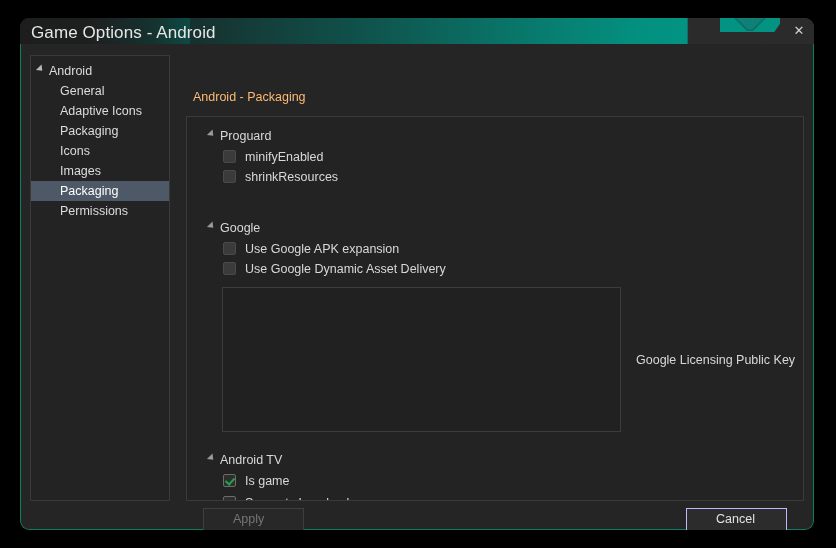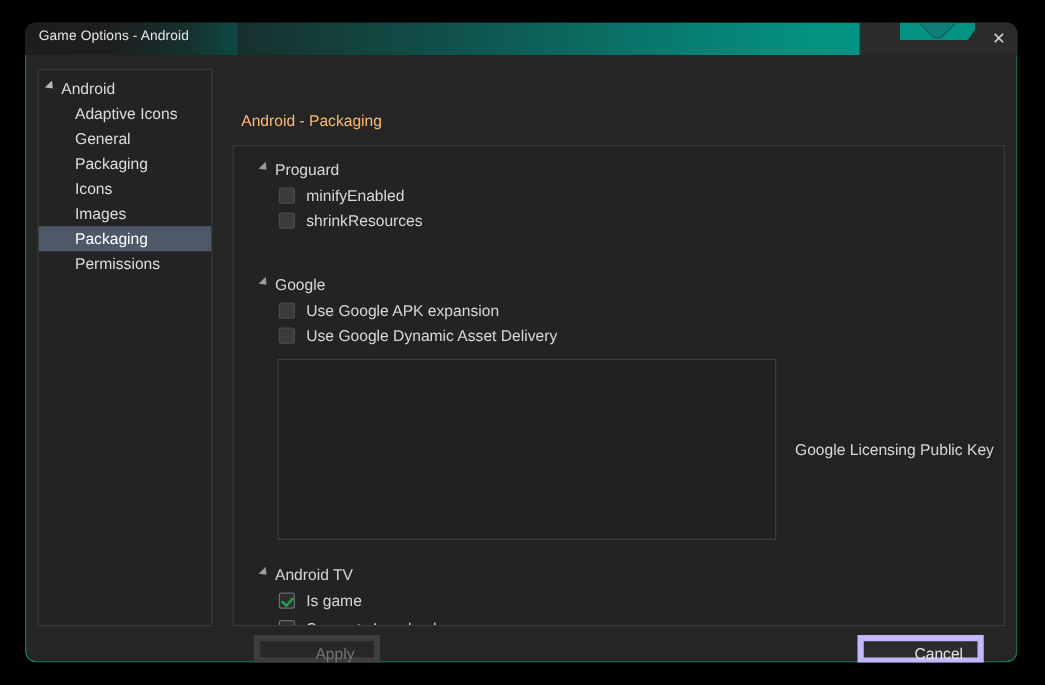--- a/index.html
+++ b/index.html
@@ -30,21 +30,21 @@
     border-top-left-radius: 9px;
     border-top-right-radius: 9px;
   }
   #titlebar-dark-left {
     position: absolute; left: 0; top: 0; width: 170px; height: 26px;
     background: linear-gradient(90deg,#1d1d1d 0%,#1d1f1f 40%,#15322f 78%, #0d4a45 100%);
     border-top-left-radius: 9px;
   }
   #title-text {
     position: absolute; left: 11px; top: 5px;
-    font-size: 11px; color: #e6e6e6; letter-spacing: .1px;
+    font-size: 17px; color: #e6e6e6; letter-spacing: .1px;
     z-index: 5;
   }
   
   #notch {
     position: absolute; left: 700px; top: 0px;
     width: 60px; height: 14px;
     z-index: 3;
   }
   
   #close-block {
@@ -198,25 +198,25 @@
     left: 449px; top: 236px;
     font-size: 12.5px; color: #d8d8d8;
     white-space: nowrap;
     text-align: right;
   }
 
   
   .btn {
     position: absolute;
     height: 23px; line-height: 21px;
-    text-align: center;
+    text-align: left;
     font-size: 12.5px;
     color: #e2e2e2;
     background: #2c2c2c;
-    border: 5px solid #c4b5fd;
+    border: 1px solid #c4b5fd;
     box-sizing: border-box;
     cursor: pointer;
     padding-left: 29px;
   }
   .btn.disabled {
     color: #757575;
     background: #282828;
     border-color: #3e3e3e;
     cursor: default;
   }
@@ -249,22 +249,22 @@
     <div id="close-btn">✕</div>
   </div>
 
   <div id="body-area">
 
     <div id="sidebar">
       <div class="tree-root">
         <div class="tree-row tree-root-row">
           <span class="tri"></span><span>Android</span>
         </div>
+        <div class="tree-row tree-child">General</div>
         <div class="tree-row tree-child">Adaptive Icons</div>
-        <div class="tree-row tree-child">General</div>
         <div class="tree-row tree-child">Packaging</div>
         <div class="tree-row tree-child">Icons</div>
         <div class="tree-row tree-child">Images</div>
         <div class="tree-row tree-child selected">Packaging</div>
         <div class="tree-row tree-child">Permissions</div>
       </div>
     </div>
 
     <div id="splitter-handle">
       <div id="splitter-glyph">«</div>

